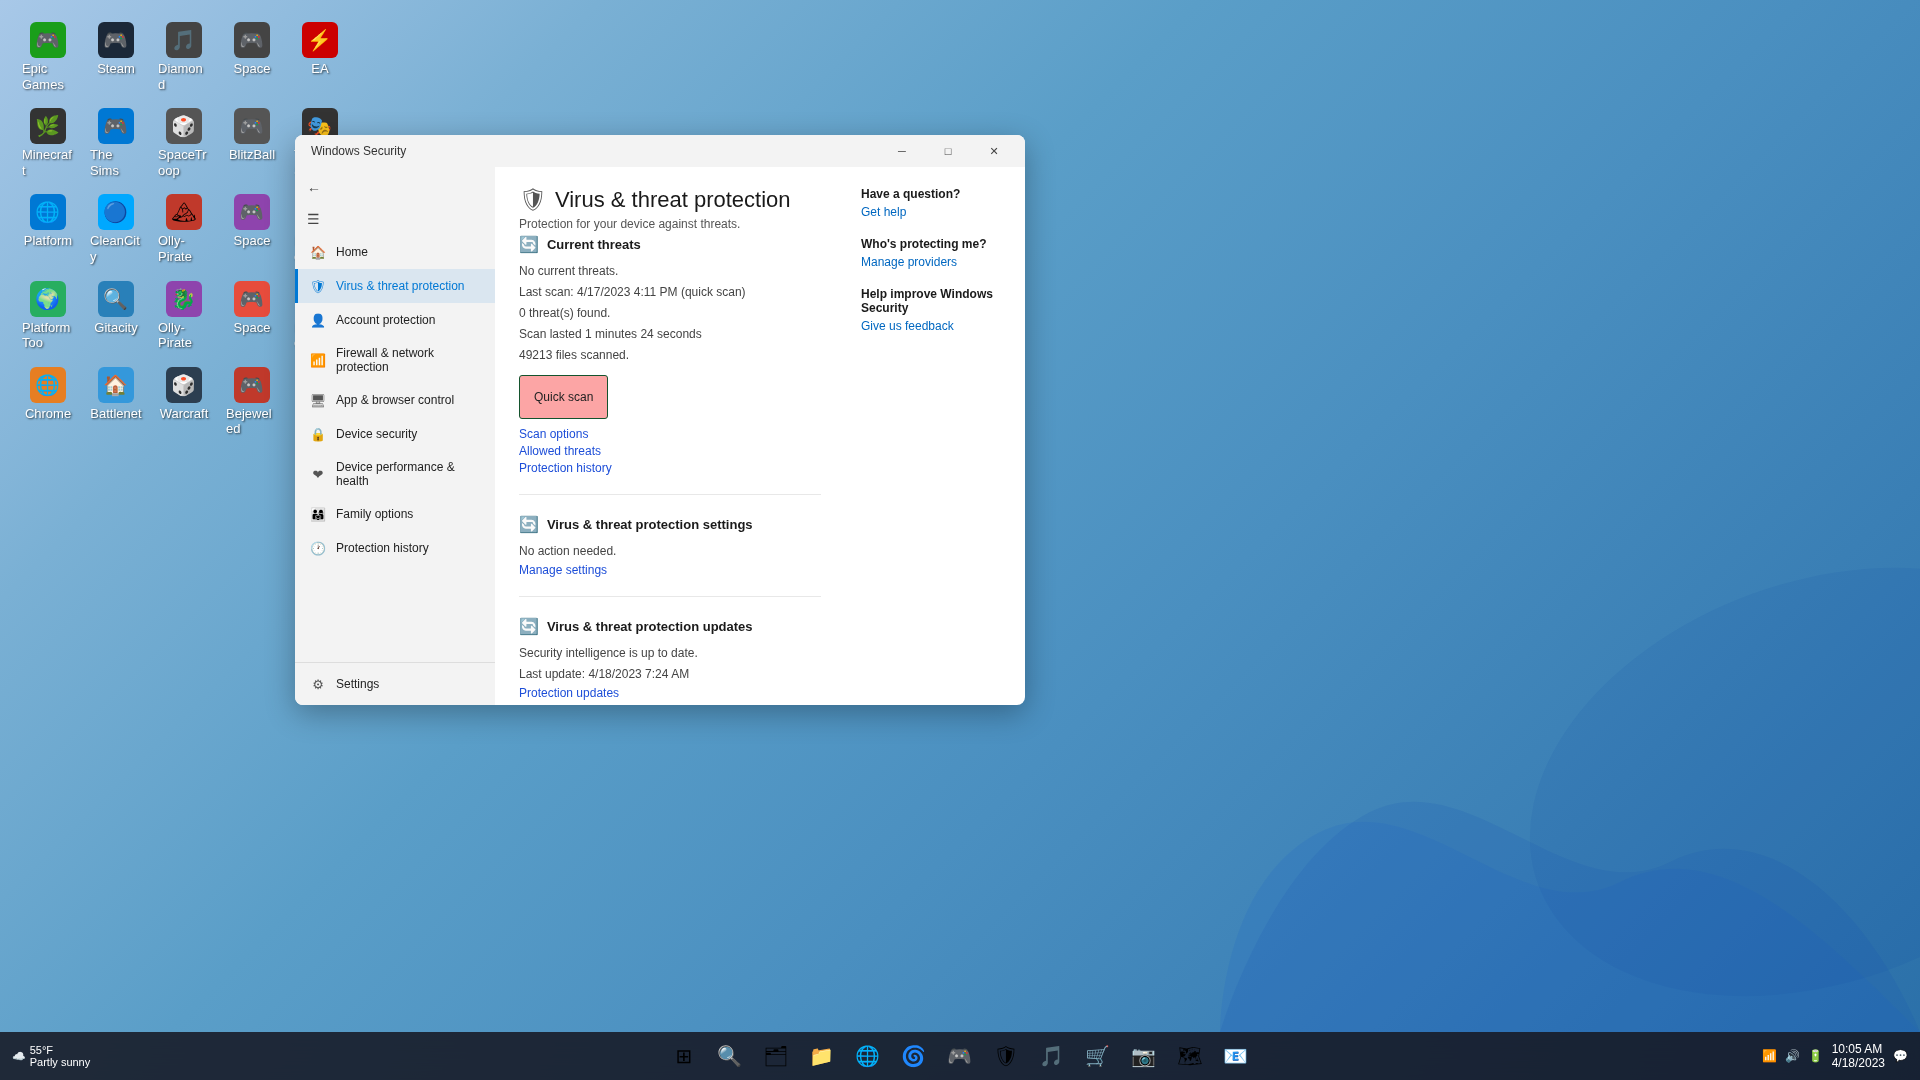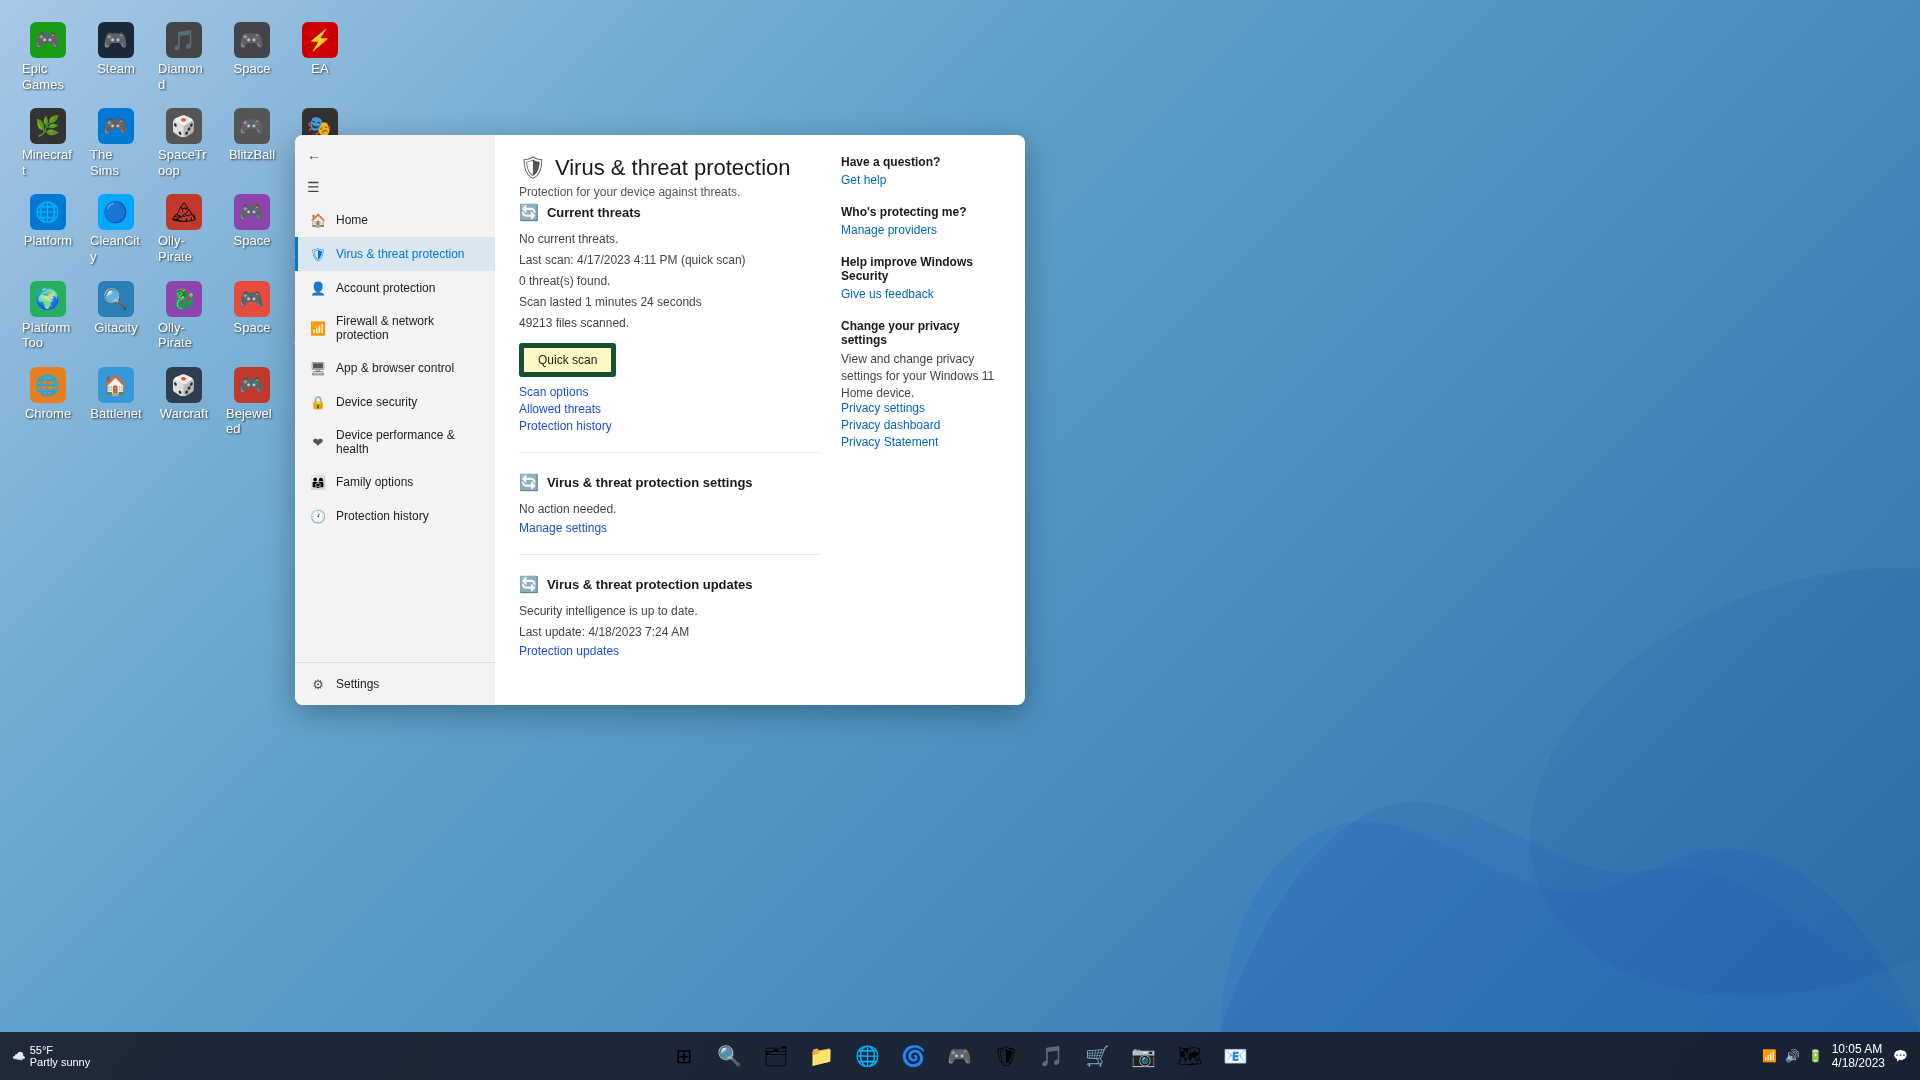--- a/index.html
+++ b/index.html
@@ -225,33 +225,34 @@
     .section-link {
       font-size: 12px;
       color: #1d4ed8;
       cursor: pointer;
       text-decoration: none;
       display: block;
       margin-bottom: 3px;
     }
 
     .quick-scan-btn {
-      background: #fef9c3;
-      border: 5px solid #14532d;
+      background: #fca5a5;
+      border: 1px solid #14532d;
       border-radius: 3px;
-      padding: 5px 14px;
+      padding: 14px 14px;
       font-size: 12px;
       cursor: pointer;
       color: #222;
       margin: 8px 0;
     }
 
     
     .right-section {
       margin-bottom: 18px;
+      margin-left: 20px;
     }
     .right-title {
       font-size: 12px;
       font-weight: 600;
       color: #1a1a1a;
       margin-bottom: 4px;
     }
     .right-link {
       font-size: 12px;
       color: #0067c0;
@@ -440,20 +441,28 @@
 </div>
 
 <svg class="wave-decoration" viewBox="0 0 700 500" fill="none">
   <path d="M700 500 C600 400, 500 300, 400 350 C300 400, 200 250, 100 300 C0 350, 0 500, 0 500 Z" fill="rgba(30,100,200,0.3)"></path>
   <path d="M700 500 C650 380, 550 280, 450 330 C350 380, 250 230, 150 280 C50 330, 0 500, 0 500 Z" fill="rgba(20,80,180,0.25)"></path>
   <ellipse cx="600" cy="250" rx="300" ry="200" fill="rgba(10,60,160,0.15)" transform="rotate(-20, 600, 250)"></ellipse>
 </svg>
 
 <div class="window">
 
+  <div class="window-titlebar">
+    <span class="window-title">Windows Security</span>
+    <div class="window-controls">
+      <button class="window-btn">─</button>
+      <button class="window-btn">□</button>
+      <button class="window-btn close">✕</button>
+    </div>
+  </div>
 
   <div class="window-body">
 
     <div class="sidebar">
       <div class="sidebar-back">←</div>
       <div class="sidebar-hamburger">☰</div>
 
       <div class="sidebar-item">
         <span class="si-icon">🏠</span>
         <span>Home</span>
@@ -551,27 +560,20 @@
           <a class="right-link">Get help</a>
         </div>
         <div class="right-section">
           <p class="right-title">Who's protecting me?</p>
           <a class="right-link">Manage providers</a>
         </div>
         <div class="right-section">
           <p class="right-title">Help improve Windows Security</p>
           <a class="right-link">Give us feedback</a>
         </div>
-        <div class="right-section">
-          <p class="right-title">Change your privacy settings</p>
-          <p class="right-text">View and change privacy settings for your Windows 11 Home device.</p>
-          <a class="right-link">Privacy settings</a>
-          <a class="right-link">Privacy dashboard</a>
-          <a class="right-link">Privacy Statement</a>
-        </div>
       </div>
     </div>
   </div>
 </div>
 
 <div class="taskbar">
   <div class="taskbar-left">
     <span>☁️</span>
     <div class="weather-info">
       <span>55°F</span>

